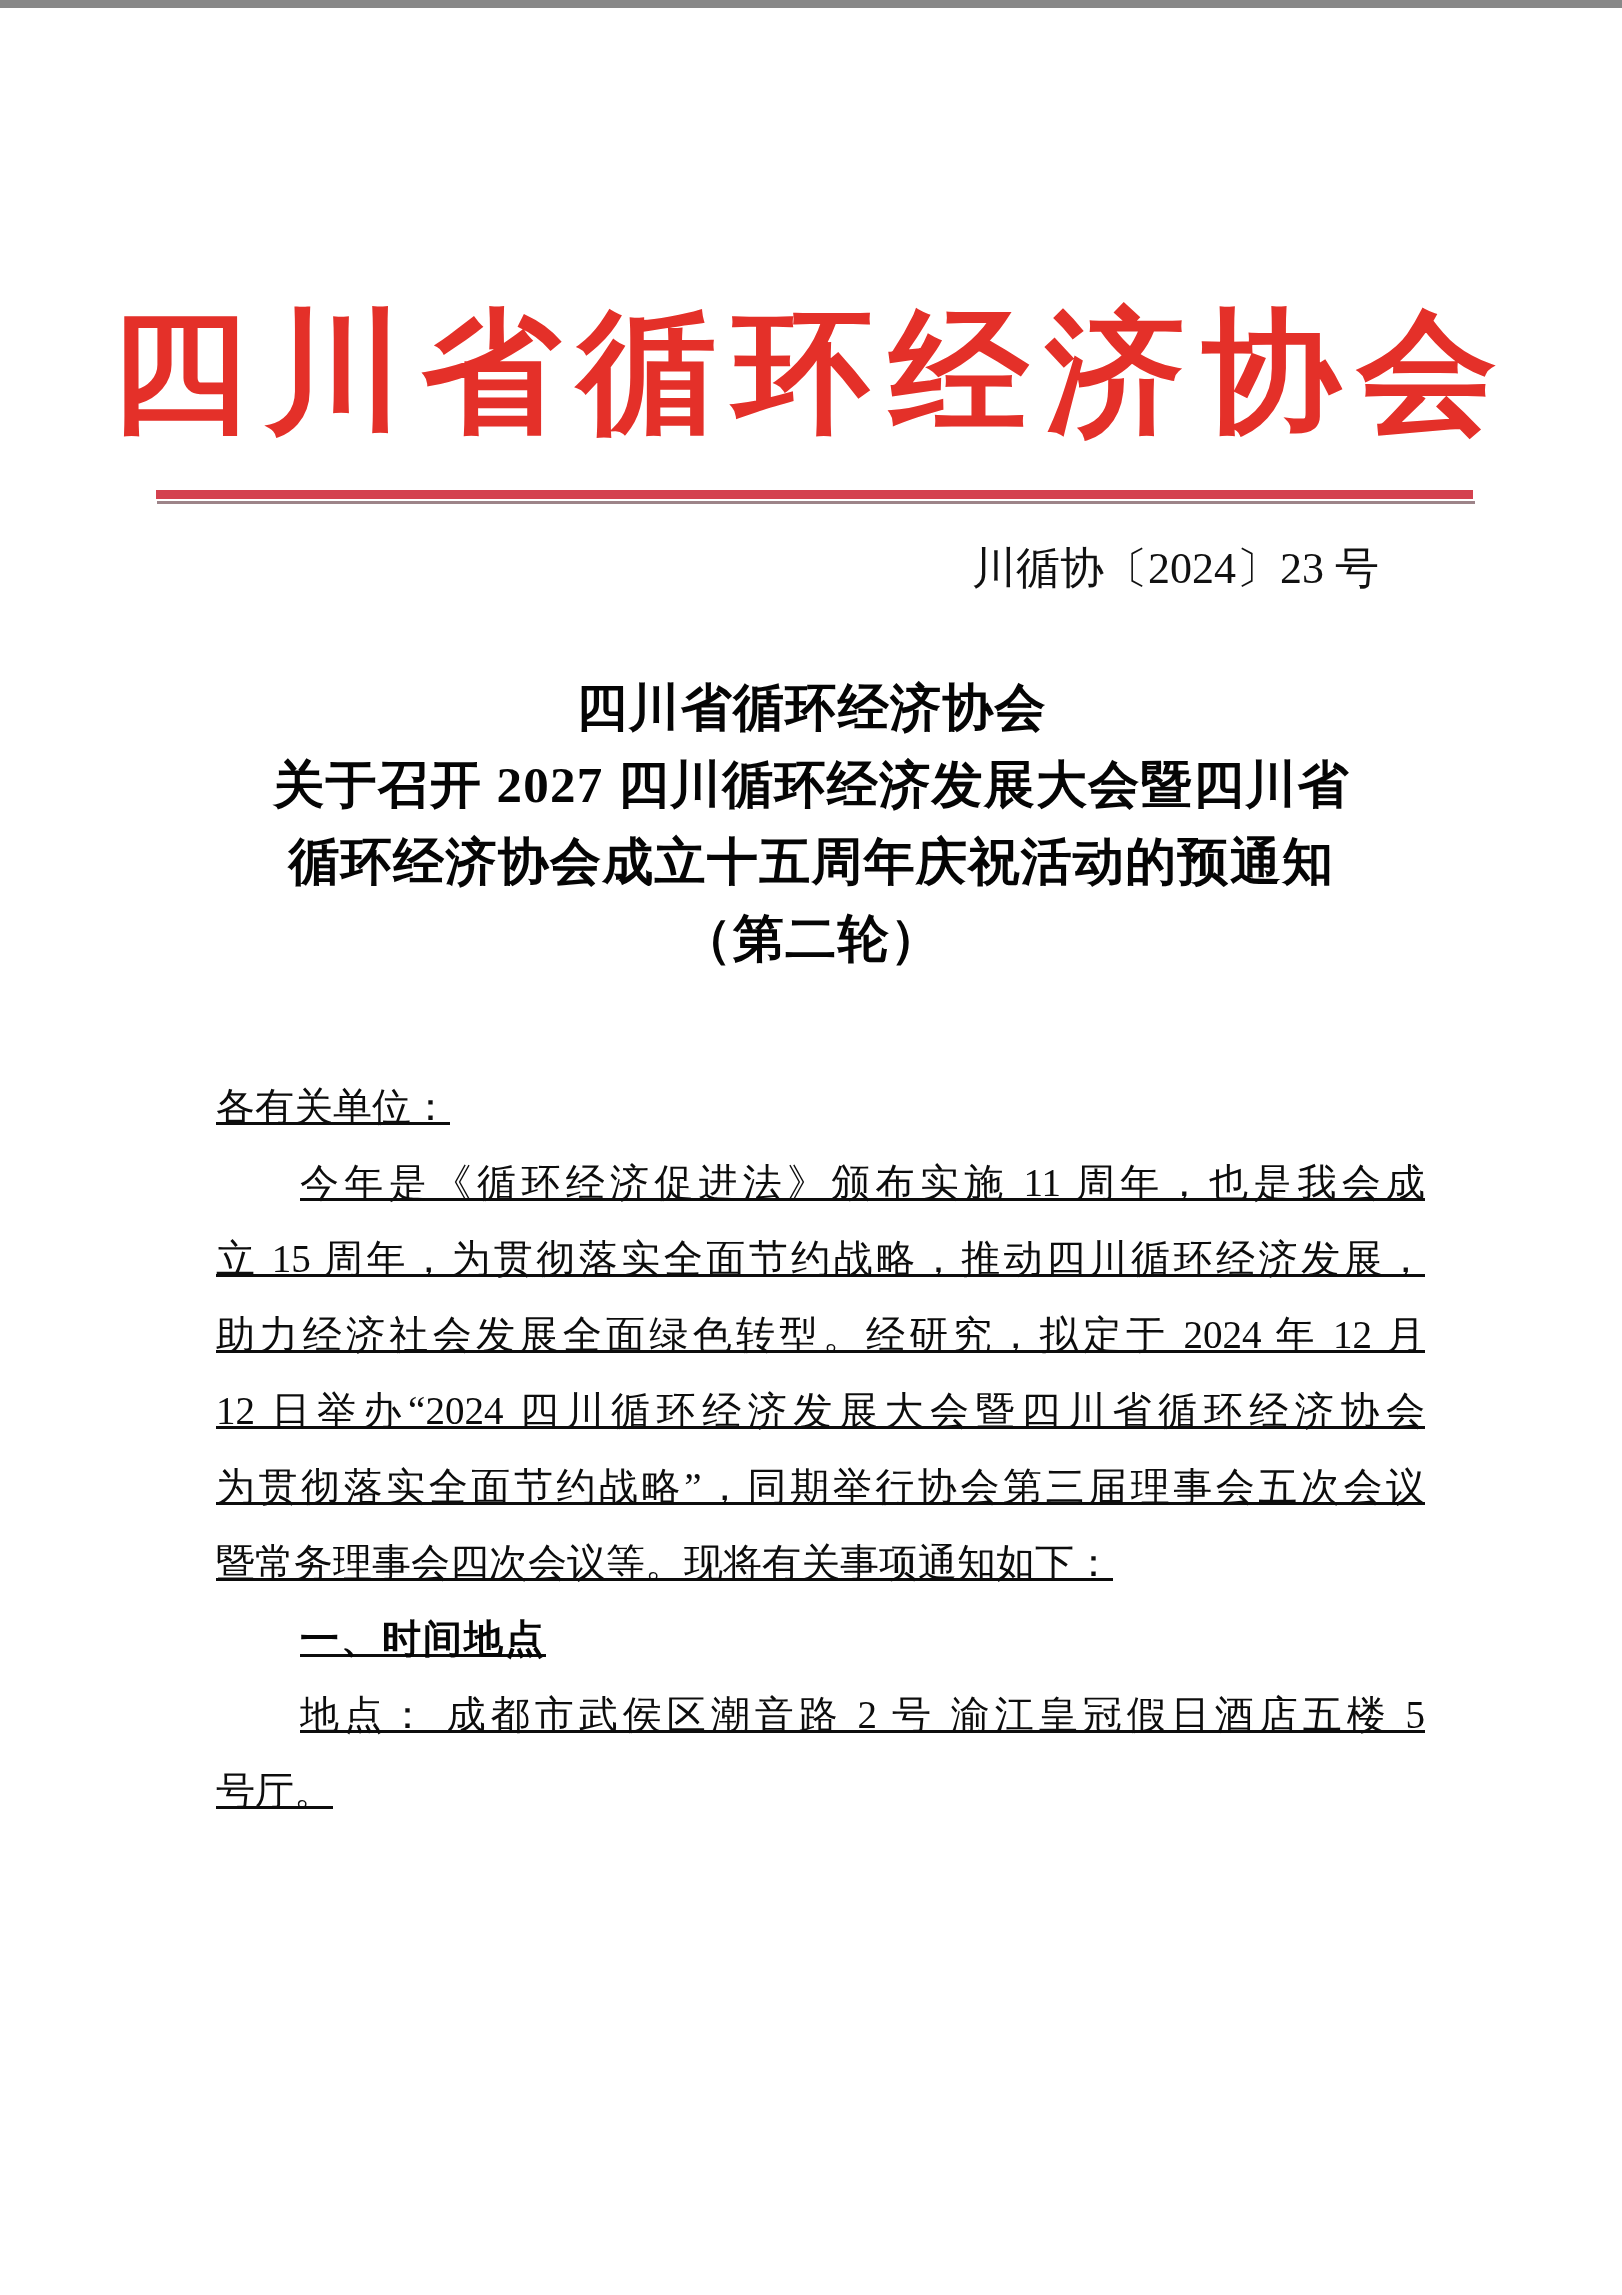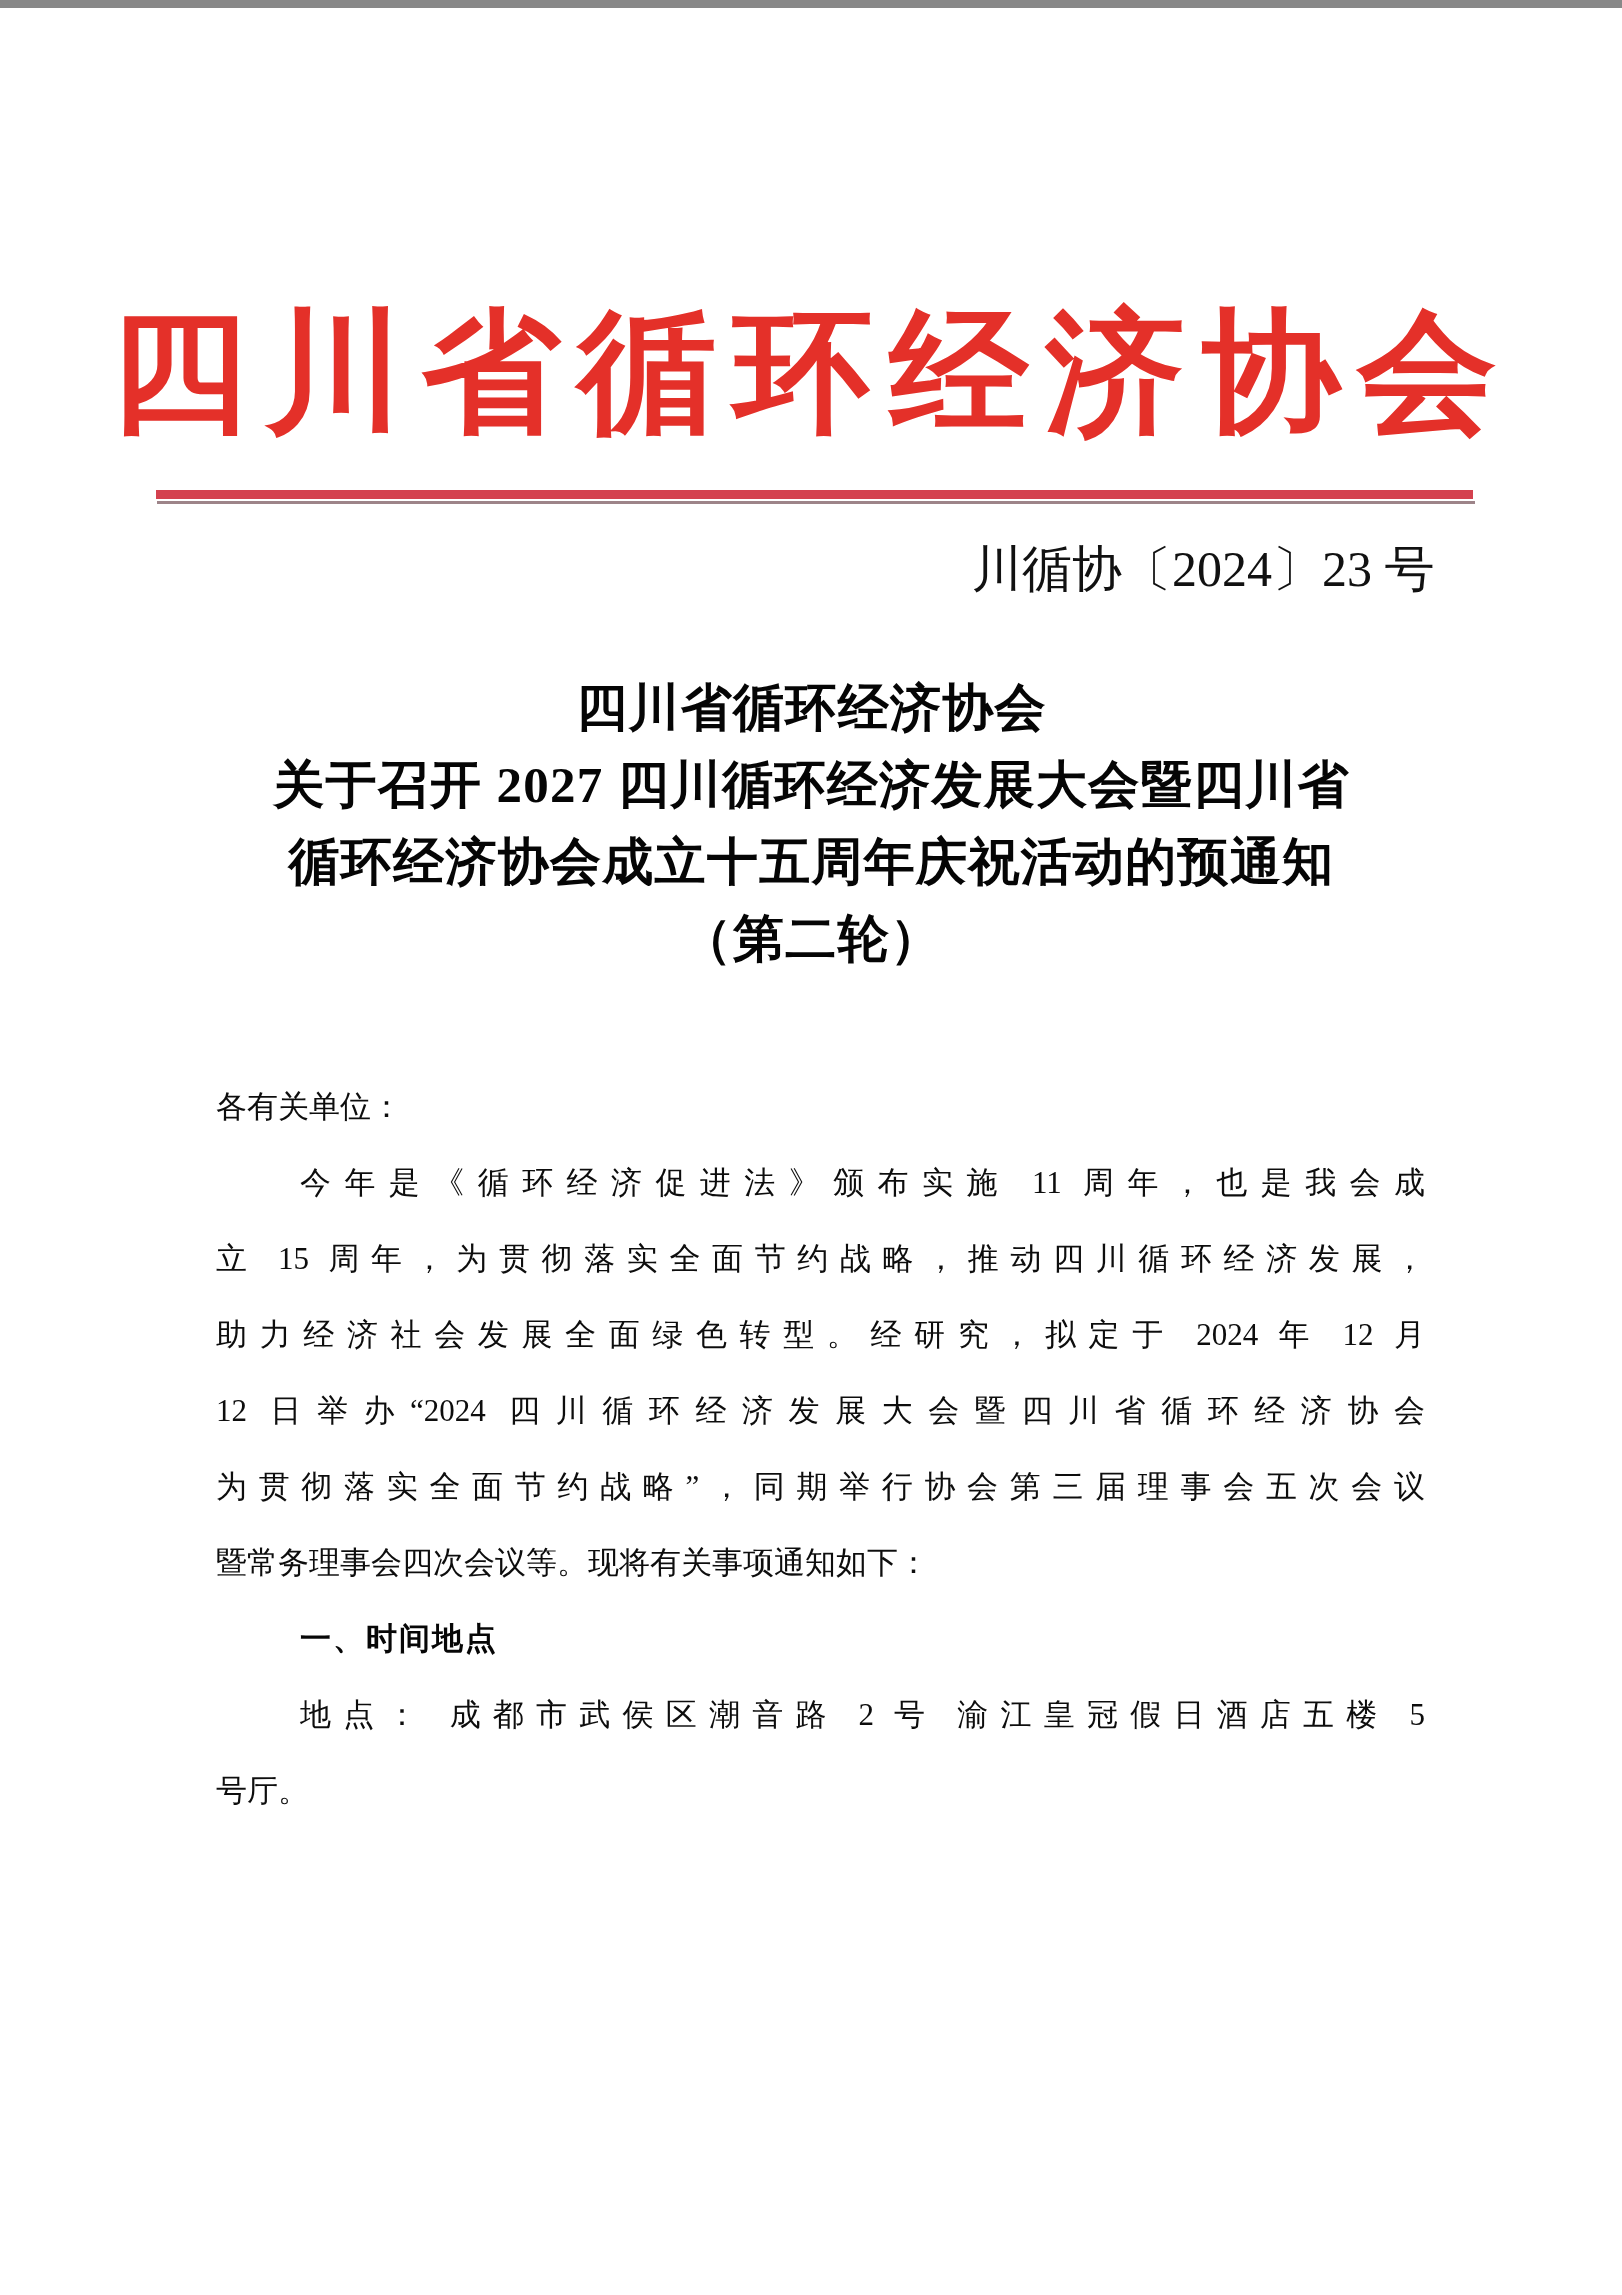--- a/index.html
+++ b/index.html
@@ -45,21 +45,21 @@
     width: 1318px;
     height: 3.3px;
     background: #9d8489;
   }
 
   
   .doc-number {
     position: absolute;
     top: 535px;
     left: 972px;
-    font-size: 50px;
+    font-size: 44px;
     line-height: 52px;
     color: #111111;
     white-space: nowrap;
   }
 
   
   .title-block {
     position: absolute;
     top: 662px;
     left: 0;
@@ -71,23 +71,24 @@
     letter-spacing: 1.3px;
     color: #050505;
   }
 
   
   .body-block {
     position: absolute;
     top: 1061px;
     left: 216px;
     width: 1209px;
-    font-size: 31px;
+    font-size: 39px;
     line-height: 76px;
     color: #0d0d0d;
+    text-decoration: underline;
   }
   .body-line { min-height: 76px; }
   .indent { padding-left: 84px; }
   .justify {
     text-align: justify;
     text-align-last: justify;
   }
   .heading {
     font-family: "Liberation Sans", "DejaVu Sans", sans-serif;
     font-weight: bold;

